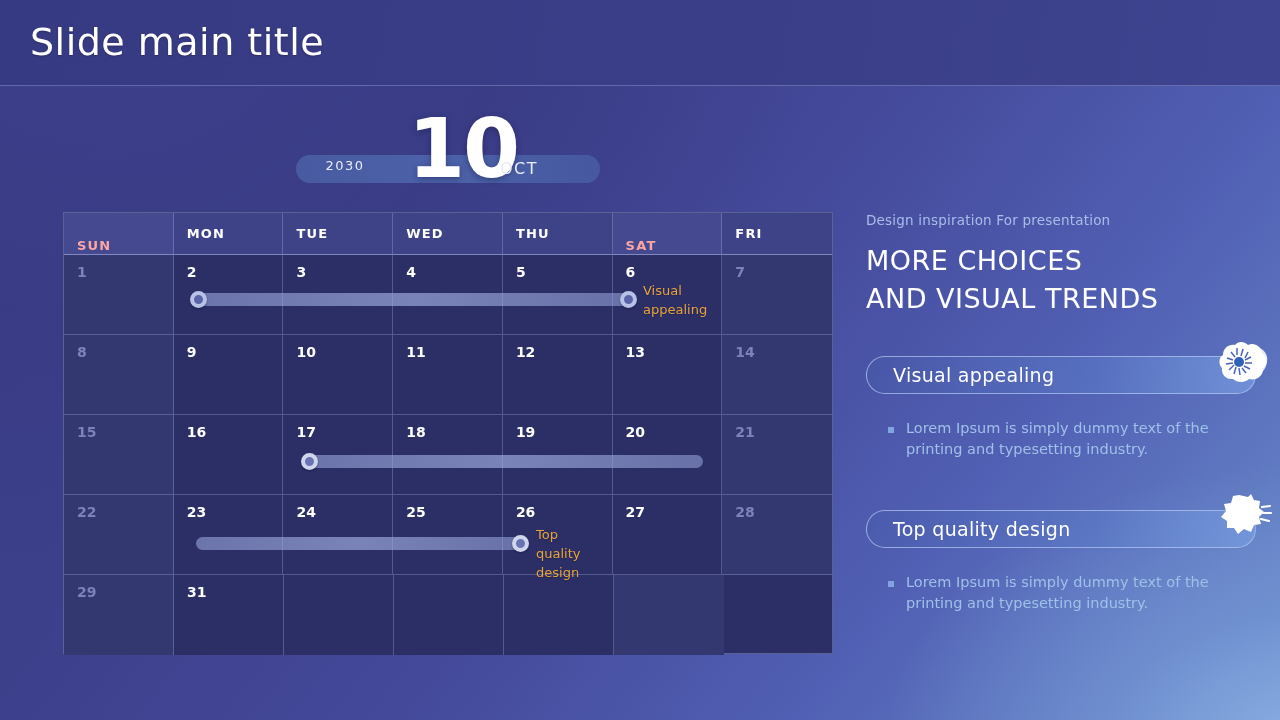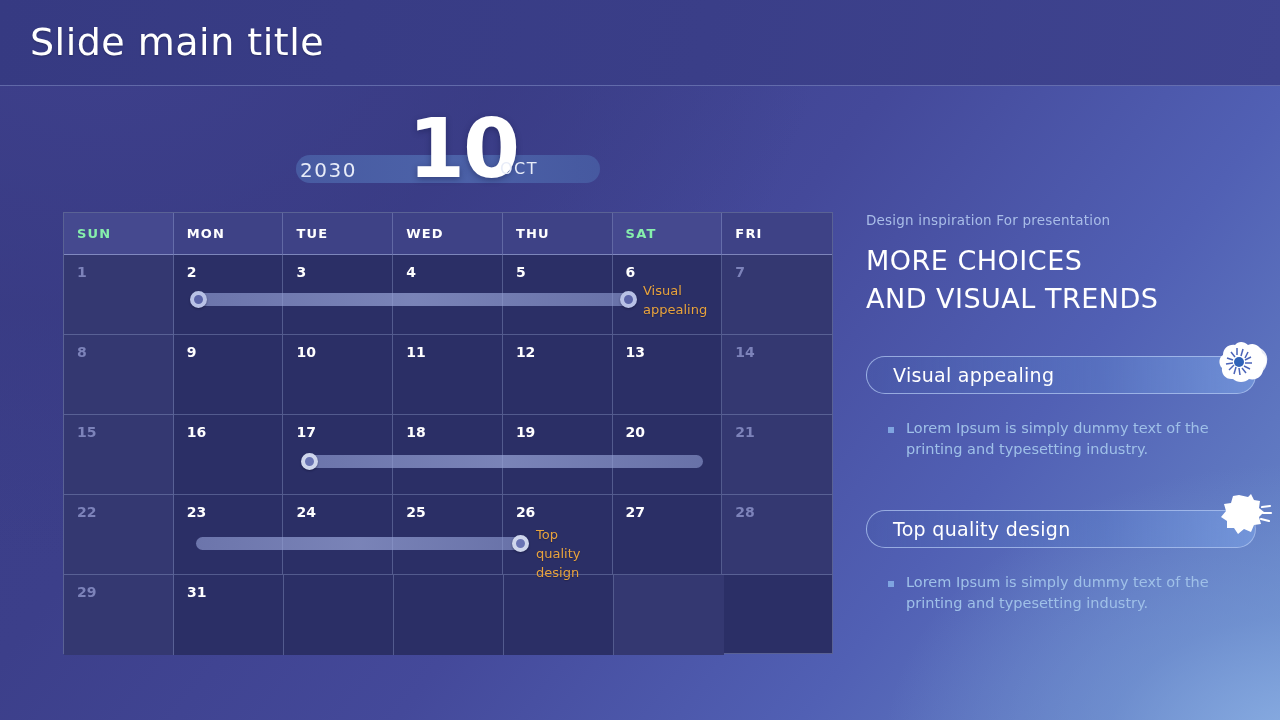--- a/index.html
+++ b/index.html
@@ -48,25 +48,25 @@
     position: absolute;
     left: 296px;
     top: 155px;
     width: 304px;
     height: 28px;
     border-radius: 14px;
     background: linear-gradient(90deg, rgba(74,96,166,0.85) 0%, rgba(78,102,172,0.9) 50%, rgba(72,94,164,0.82) 100%);
   }
   #date-year {
     position: absolute;
-    left: 300px;
+    left: 280px;
     top: 158px;
     width: 130px;
-    text-align: left;
-    font-size: 20px;
+    text-align: center;
+    font-size: 13px;
     letter-spacing: 1.5px;
     color: #e7ecf8;
   }
   #date-month {
     position: absolute;
     left: 500px;
     top: 159px;
     font-size: 16px;
     letter-spacing: 1.5px;
     color: #e7ecf8;
@@ -121,21 +121,21 @@
 
   .dow {
     position: absolute;
     left: 13px;
     top: 13px;
     font-size: 13px;
     font-weight: 700;
     letter-spacing: 1.2px;
     color: #ffffff;
   }
-  .weekend .dow { color: #86efac; }
+  .weekend .dow { color: #fca5a5; margin-top: 12px; }
 
   .daynum {
     position: absolute;
     left: 13px;
     top: 9px;
     font-size: 14px;
     font-weight: 700;
     color: #ffffff;
   }
   .weekend .daynum { color: #7d83ba; }

